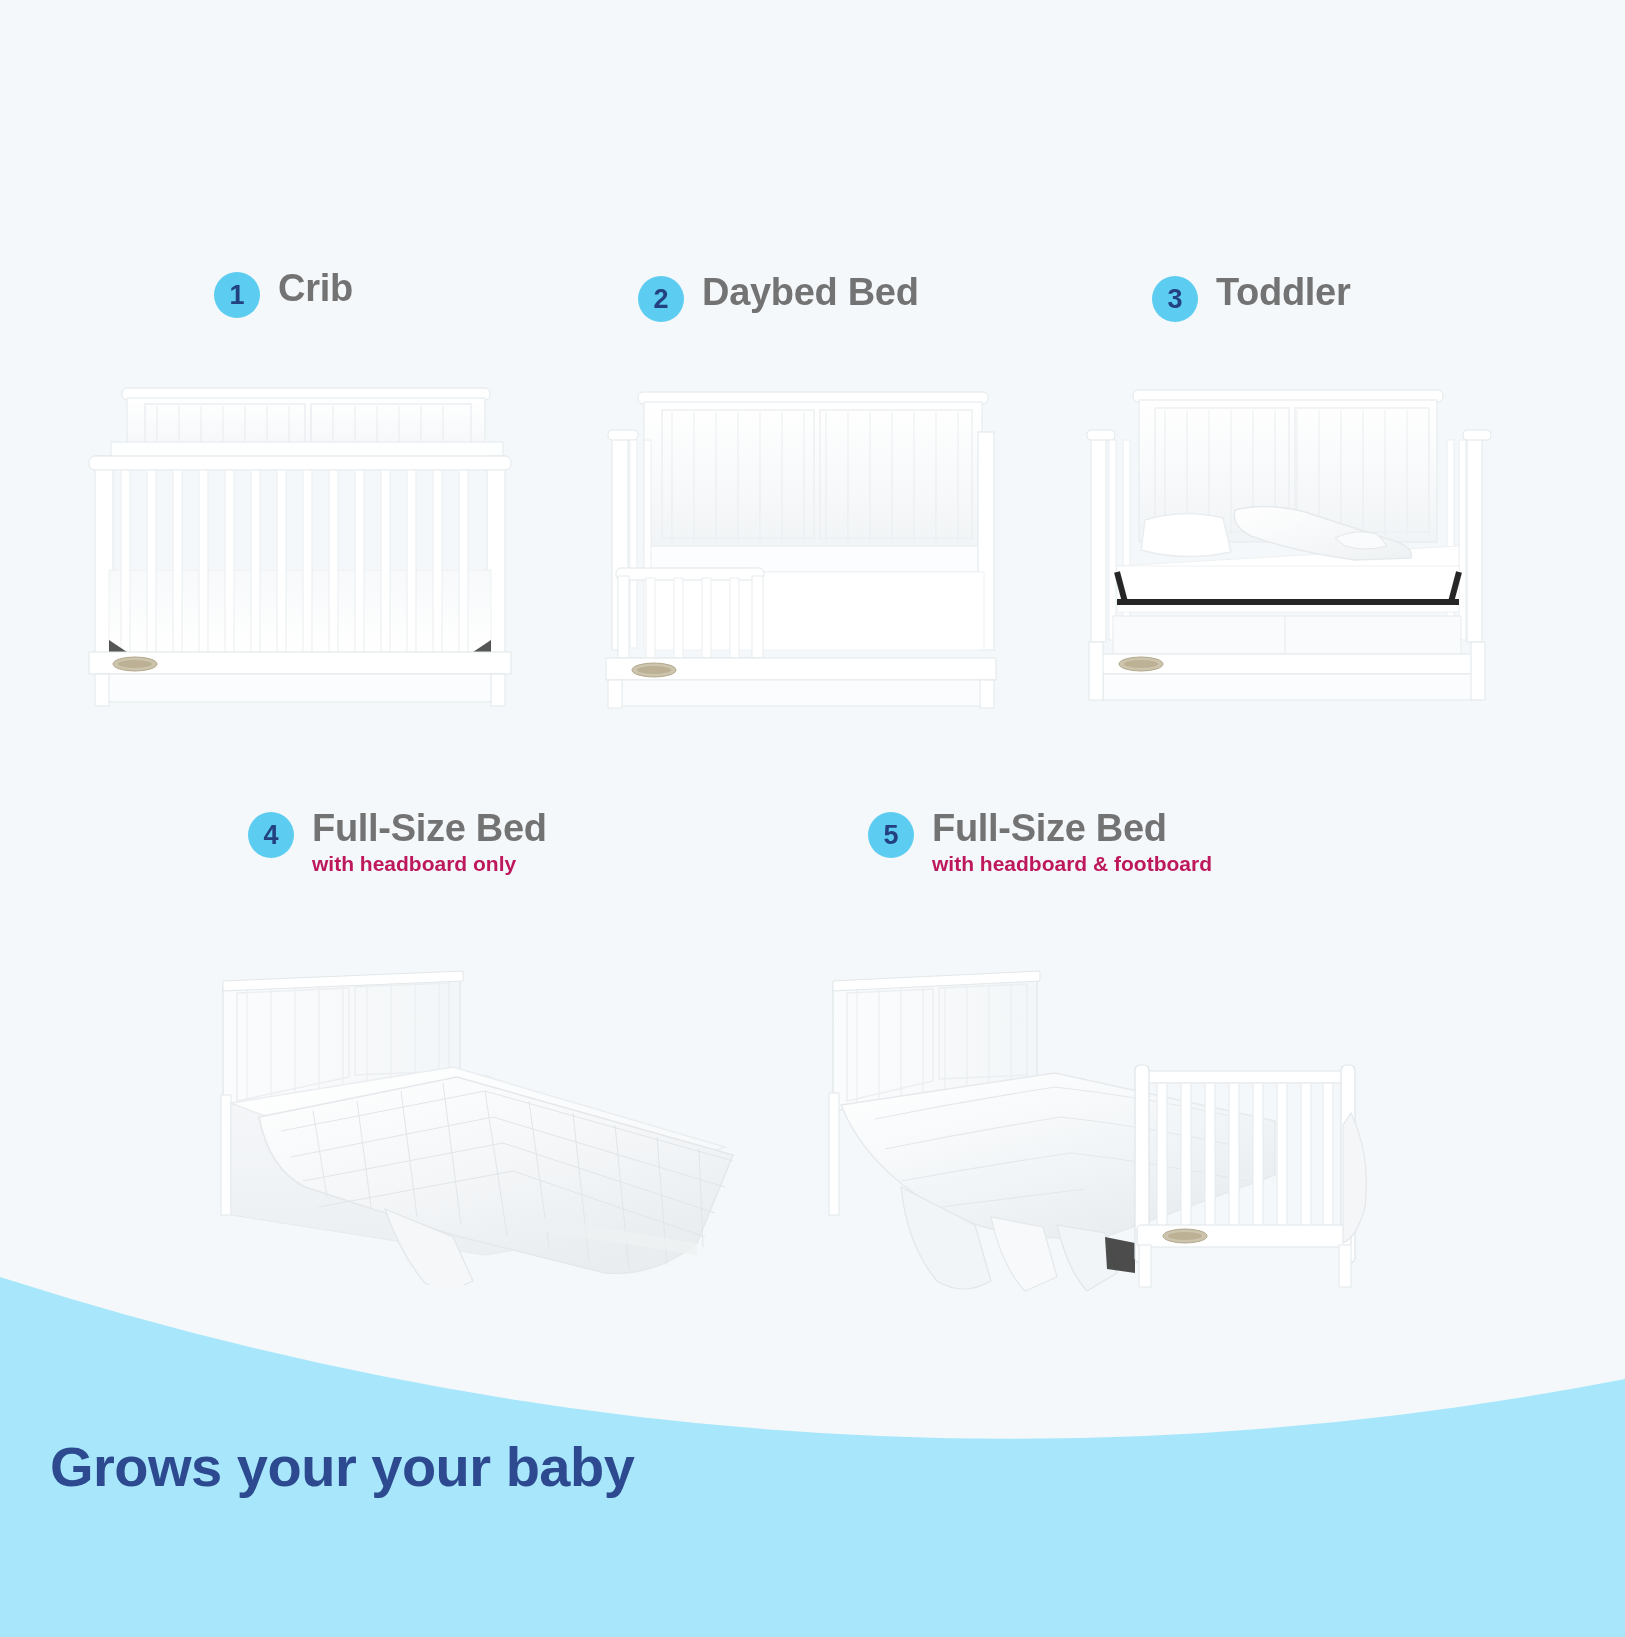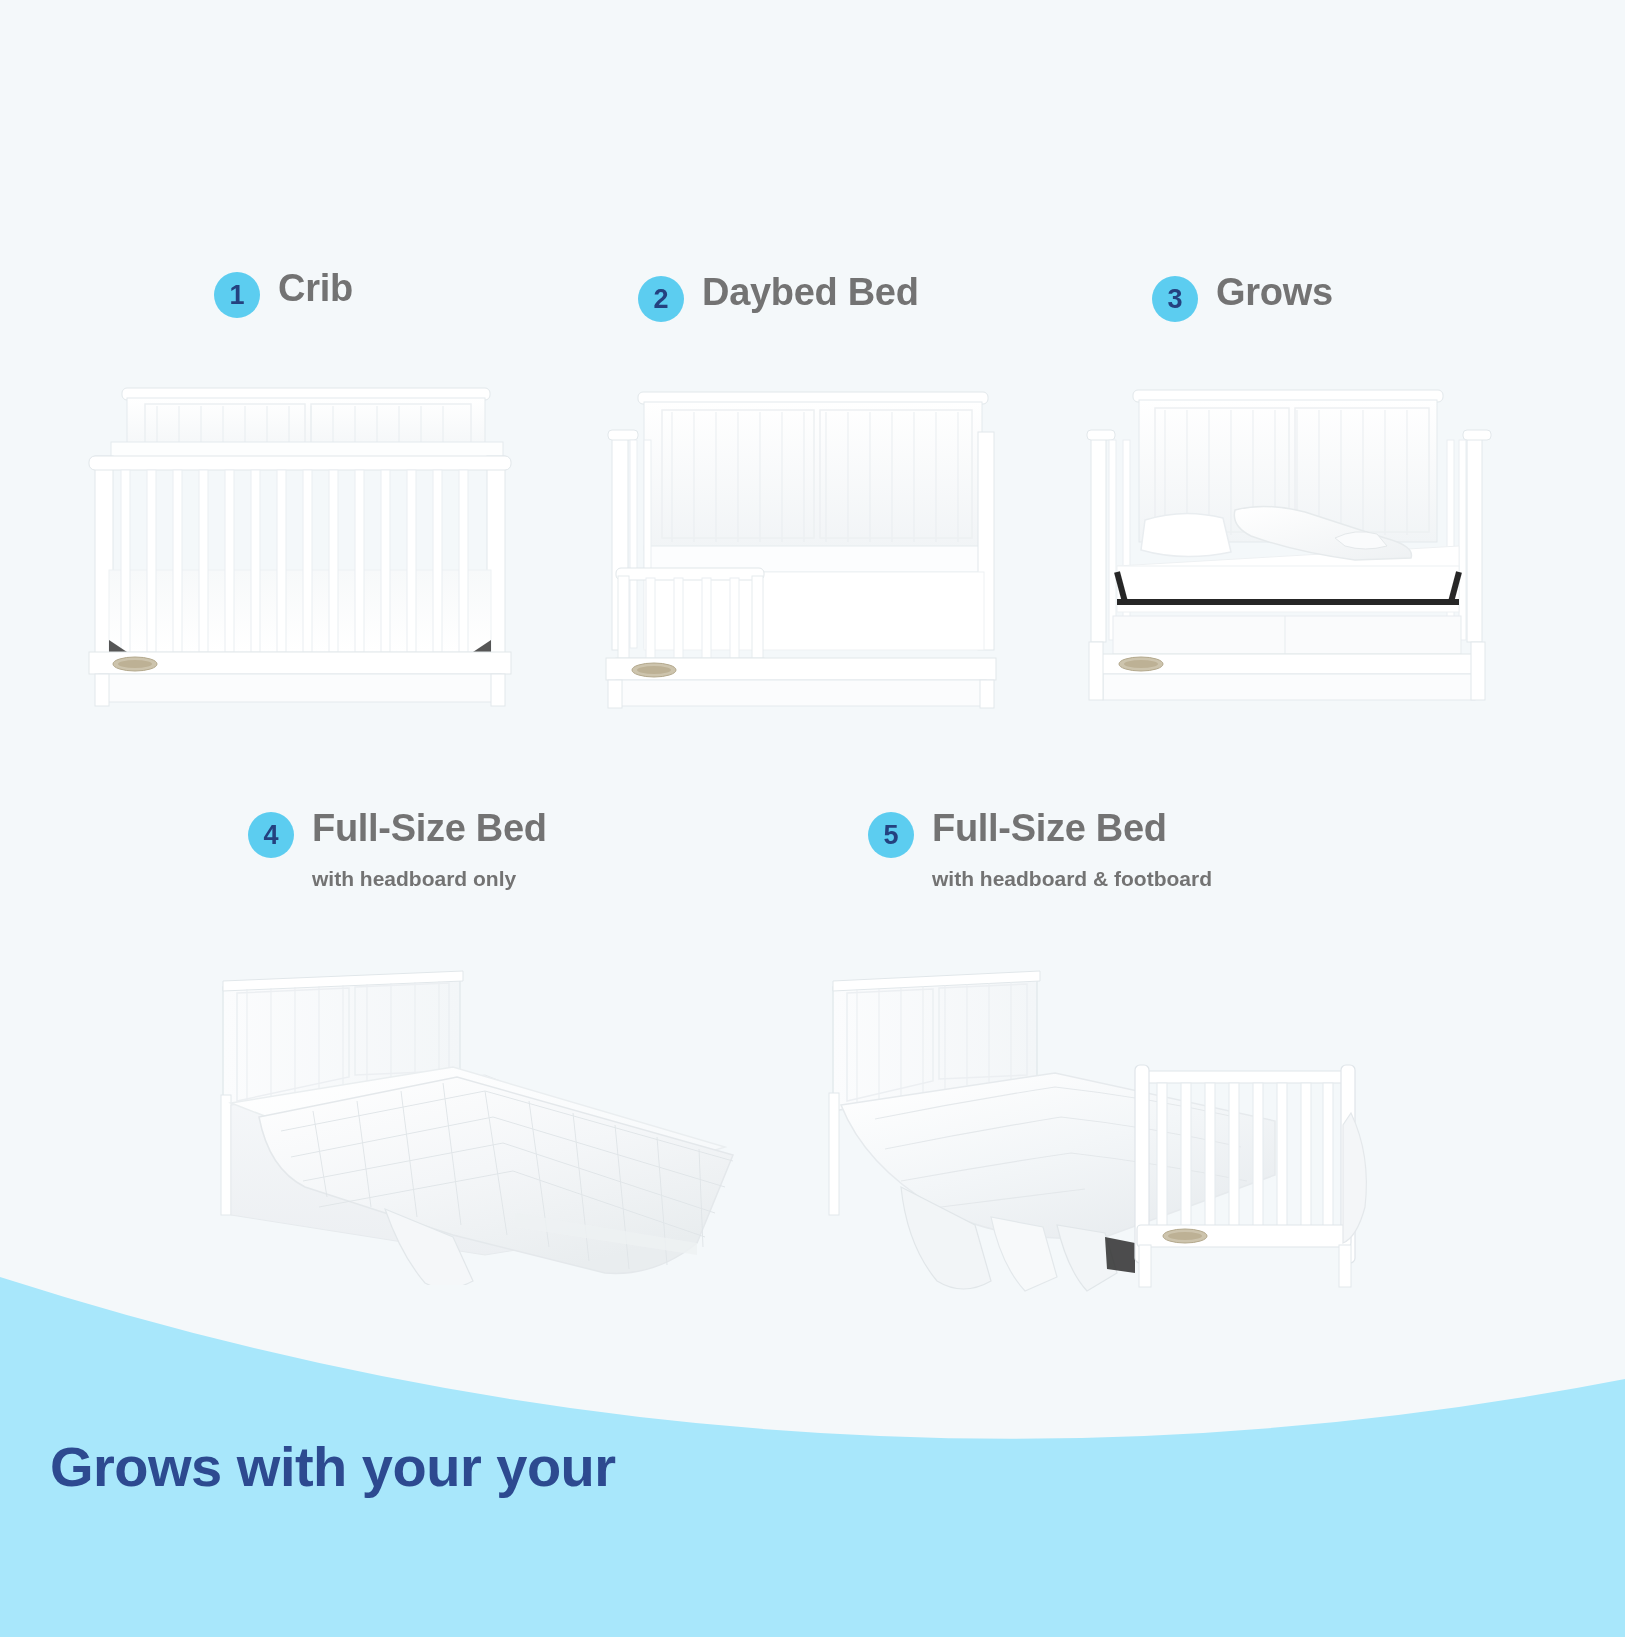--- a/index.html
+++ b/index.html
@@ -75,23 +75,23 @@
     font-size: 38px;
     font-weight: bold;
     color: #737373;
     line-height: 1.08;
     letter-spacing: -0.3px;
     white-space: nowrap;
   }
   .label-sub {
     font-size: 21px;
     font-weight: bold;
-    color: #737373;
+    color: #be185d;
     line-height: 1.15;
-    margin-top: 18px;
+    margin-top: 3px;
     white-space: nowrap;
   }
 
   
   .figure {
     position: absolute;
     z-index: 2;
   }
   .figure svg { display: block; }
 </style>
@@ -99,21 +99,21 @@
 <body>
 
 <div id="stage">
 
   <div class="blue-band">
     <svg width="1625" height="430" viewBox="0 0 1625 430" xmlns="http://www.w3.org/2000/svg">
       <path d="M0,70 Q812,330 1625,172 L1625,430 L0,430 Z" fill="#a8e7fb"></path>
     </svg>
   </div>
 
-  <div class="headline">Grows with your your</div>
+  <div class="headline">Grows your your baby</div>
 
   <div class="figure" style="left:75px; top:370px;">
     <svg width="450" height="340" viewBox="0 0 450 340" xmlns="http://www.w3.org/2000/svg">
       <defs>
         <linearGradient id="c1panel" x1="0" y1="0" x2="0" y2="1">
           <stop offset="0%" stop-color="#ffffff"></stop>
           <stop offset="100%" stop-color="#f2f5f7"></stop>
         </linearGradient>
         <linearGradient id="c1mat" x1="0" y1="0" x2="0" y2="1">
           <stop offset="0%" stop-color="#f7f9fa"></stop>
@@ -469,21 +469,21 @@
   <div class="label" style="left:638px; top:272px;">
     <div class="badge">2</div>
     <div class="label-texts">
       <div class="label-title">Daybed Bed</div>
     </div>
   </div>
 
   <div class="label" style="left:1152px; top:272px;">
     <div class="badge">3</div>
     <div class="label-texts">
-      <div class="label-title">Grows</div>
+      <div class="label-title">Toddler</div>
     </div>
   </div>
 
   <div class="label" style="left:248px; top:808px;">
     <div class="badge">4</div>
     <div class="label-texts">
       <div class="label-title">Full-Size Bed</div>
       <div class="label-sub">with headboard only</div>
     </div>
   </div>

